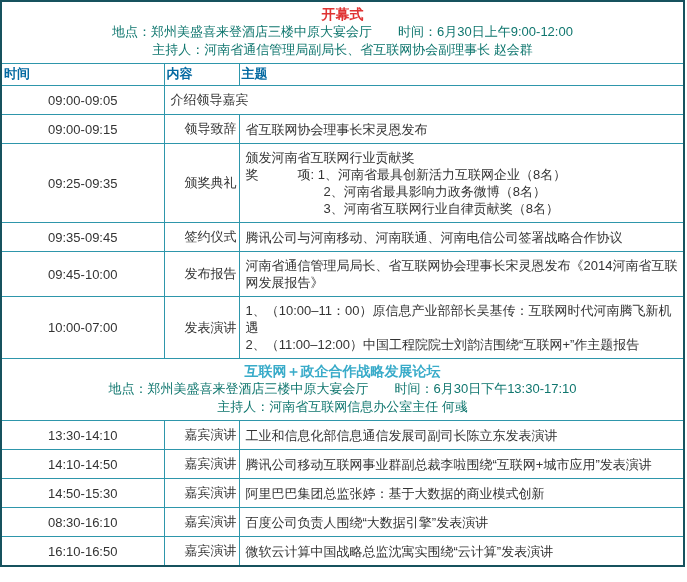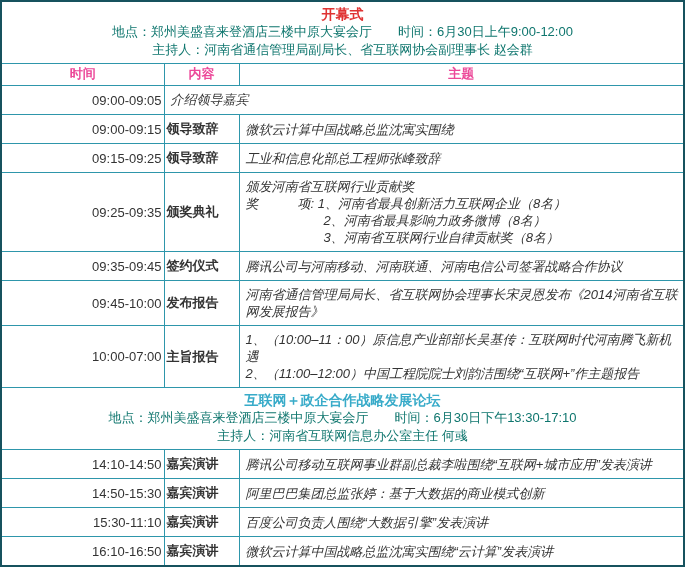--- a/index.html
+++ b/index.html
@@ -11,25 +11,25 @@
     border:2px solid #17525e;
   }
   td { border:1px solid #2e96ab; font-size:13px; vertical-align:middle; word-break:break-all; }
   
   .section-header-cell { text-align:center; padding:3px 4px 4px; }
   .sec-title { font-weight:bold; font-size:14px; line-height:18px; }
   .sec-title.red  { color:#e03333; }
   .sec-title.cyan { color:#38abc9; }
   .sec-line { font-size:13px; line-height:18px; color:#0f766e; }
   
-  .col-header { color:#ec4899; font-weight:bold; text-align:center; padding:1px 2px 2px; font-size:13px; }
+  .col-header { color:#0369a1; font-weight:bold; padding:1px 2px 2px; font-size:13px; }
   
-  .cell-time    { text-align:right; padding:5px 2px; }
-  .cell-content { text-align:left; padding:5px 2px;font-weight:bold; }
-  .cell-topic   { text-align:left;   padding:5px 4px 5px 6px;font-style:italic; }
+  .cell-time    { text-align:center; padding:5px 2px; }
+  .cell-content { text-align:right; padding:5px 2px; }
+  .cell-topic   { text-align:left;   padding:5px 4px 5px 6px; }
   .topic-line   { line-height:17px; }
 </style>
 </head>
 <body>
 
 <div class="wrap">
   <table class="agenda">
     <colgroup>
       <col style="width:163px">
       <col style="width:75px">
@@ -49,28 +49,21 @@
           <td class="col-header">主题</td>
         </tr>
         <tr class="agenda-row">
           <td class="cell-time">09:00-09:05</td>
           <td class="cell-topic" colspan="2">介绍领导嘉宾</td>
         </tr>
         <tr class="agenda-row">
           <td class="cell-time">09:00-09:15</td>
           <td class="cell-content">领导致辞</td>
           <td class="cell-topic">
-            <div class="topic-line">微软云计算中国战略总监沈寓实围绕</div>
-          </td>
-        </tr>
-        <tr class="agenda-row">
-          <td class="cell-time">09:15-09:25</td>
-          <td class="cell-content">领导致辞</td>
-          <td class="cell-topic">
-            <div class="topic-line">工业和信息化部总工程师张峰致辞</div>
+            <div class="topic-line">省互联网协会理事长宋灵恩发布</div>
           </td>
         </tr>
         <tr class="agenda-row">
           <td class="cell-time">09:25-09:35</td>
           <td class="cell-content">颁奖典礼</td>
           <td class="cell-topic">
             <div class="topic-line">颁发河南省互联网行业贡献奖</div>
             <div class="topic-line">奖　　　项: 1、河南省最具创新活力互联网企业（8名）</div>
             <div class="topic-line">　　　　　　2、河南省最具影响力政务微博（8名）</div>
             <div class="topic-line">　　　　　　3、河南省互联网行业自律贡献奖（8名）</div>
@@ -85,49 +78,56 @@
         </tr>
         <tr class="agenda-row">
           <td class="cell-time">09:45-10:00</td>
           <td class="cell-content">发布报告</td>
           <td class="cell-topic">
             <div class="topic-line">河南省通信管理局局长、省互联网协会理事长宋灵恩发布《2014河南省互联网发展报告》</div>
           </td>
         </tr>
         <tr class="agenda-row">
           <td class="cell-time">10:00-07:00</td>
-          <td class="cell-content">主旨报告</td>
+          <td class="cell-content">发表演讲</td>
           <td class="cell-topic">
             <div class="topic-line">1、（10:00–11：00）原信息产业部部长吴基传：互联网时代河南腾飞新机遇</div>
             <div class="topic-line">2、（11:00–12:00）中国工程院院士刘韵洁围绕“互联网+”作主题报告</div>
           </td>
         </tr>
         <tr class="section-header-row">
           <td class="section-header-cell" colspan="3">
             <div class="sec-title cyan">互联网＋政企合作战略发展论坛</div>
             <div class="sec-line">地点：郑州美盛喜来登酒店三楼中原大宴会厅　　时间：6月30日下午13:30-17:10</div>
             <div class="sec-line">主持人：河南省互联网信息办公室主任 何彧</div>
+          </td>
+        </tr>
+        <tr class="agenda-row">
+          <td class="cell-time">13:30-14:10</td>
+          <td class="cell-content">嘉宾演讲</td>
+          <td class="cell-topic">
+            <div class="topic-line">工业和信息化部信息通信发展司副司长陈立东发表演讲</div>
           </td>
         </tr>
         <tr class="agenda-row">
           <td class="cell-time">14:10-14:50</td>
           <td class="cell-content">嘉宾演讲</td>
           <td class="cell-topic">
             <div class="topic-line">腾讯公司移动互联网事业群副总裁李啦围绕“互联网+城市应用”发表演讲</div>
           </td>
         </tr>
         <tr class="agenda-row">
           <td class="cell-time">14:50-15:30</td>
           <td class="cell-content">嘉宾演讲</td>
           <td class="cell-topic">
             <div class="topic-line">阿里巴巴集团总监张婷：基于大数据的商业模式创新</div>
           </td>
         </tr>
         <tr class="agenda-row">
-          <td class="cell-time">15:30-11:10</td>
+          <td class="cell-time">08:30-16:10</td>
           <td class="cell-content">嘉宾演讲</td>
           <td class="cell-topic">
             <div class="topic-line">百度公司负责人围绕“大数据引擎”发表演讲</div>
           </td>
         </tr>
         <tr class="agenda-row">
           <td class="cell-time">16:10-16:50</td>
           <td class="cell-content">嘉宾演讲</td>
           <td class="cell-topic">
             <div class="topic-line">微软云计算中国战略总监沈寓实围绕“云计算”发表演讲</div>

